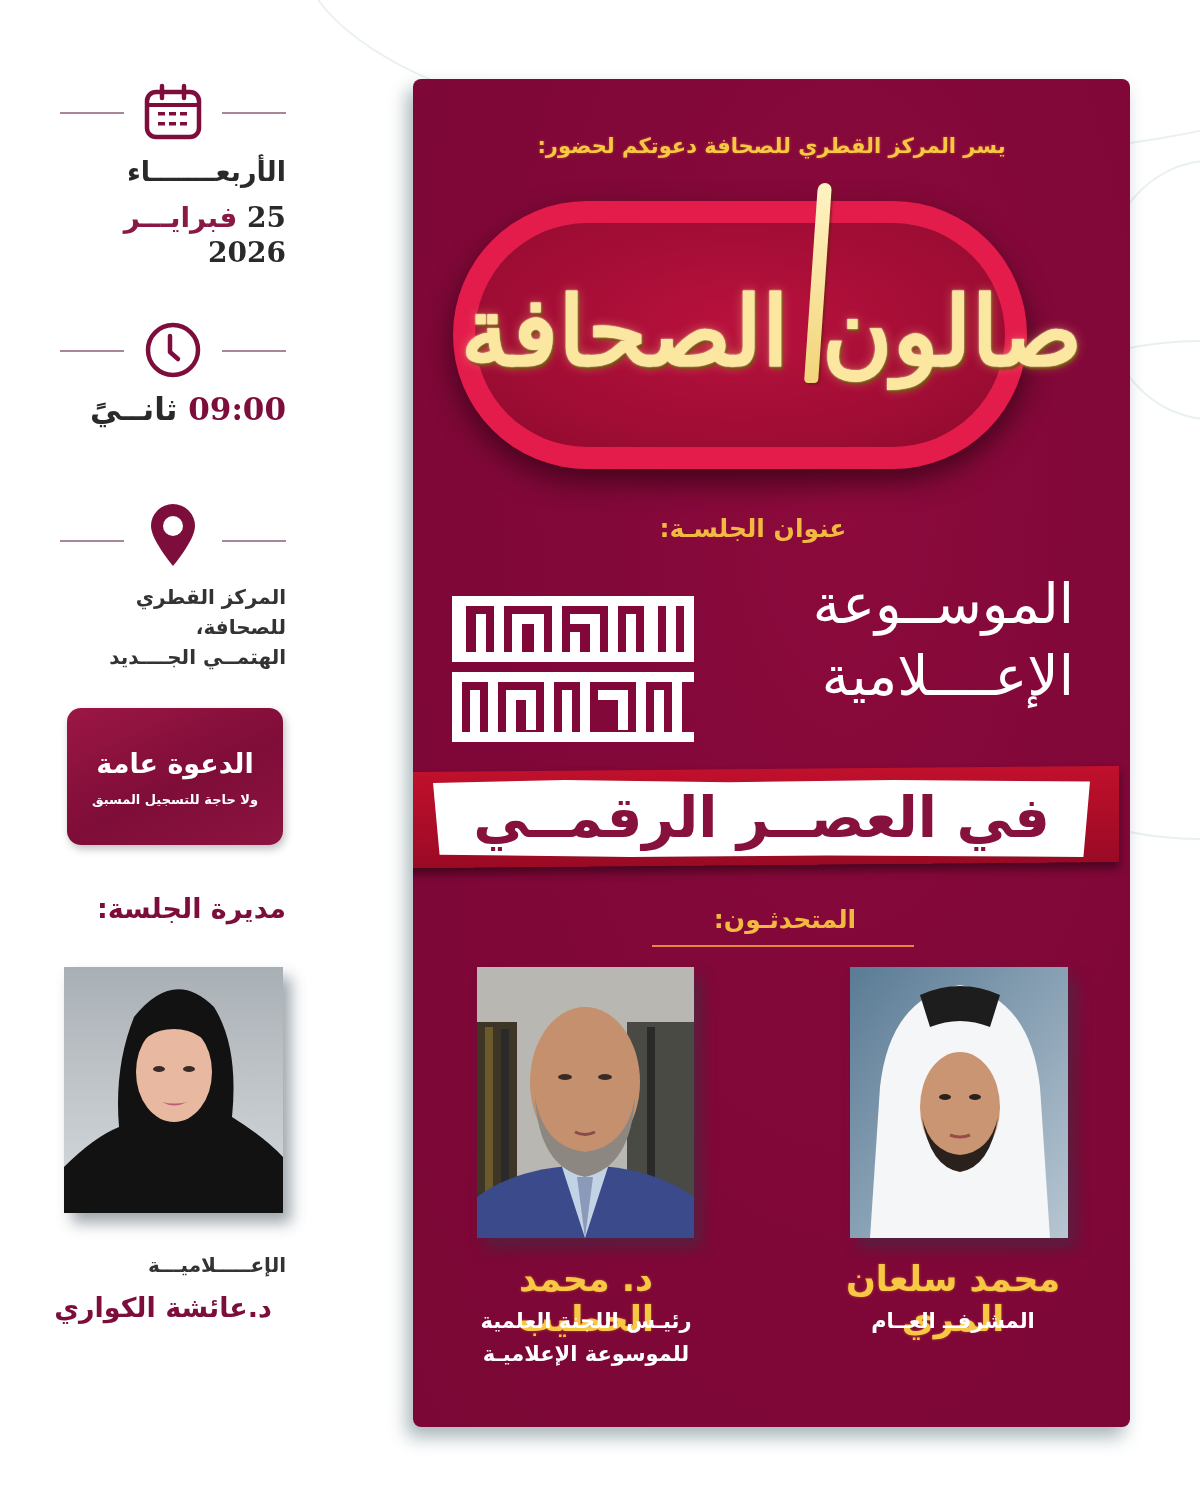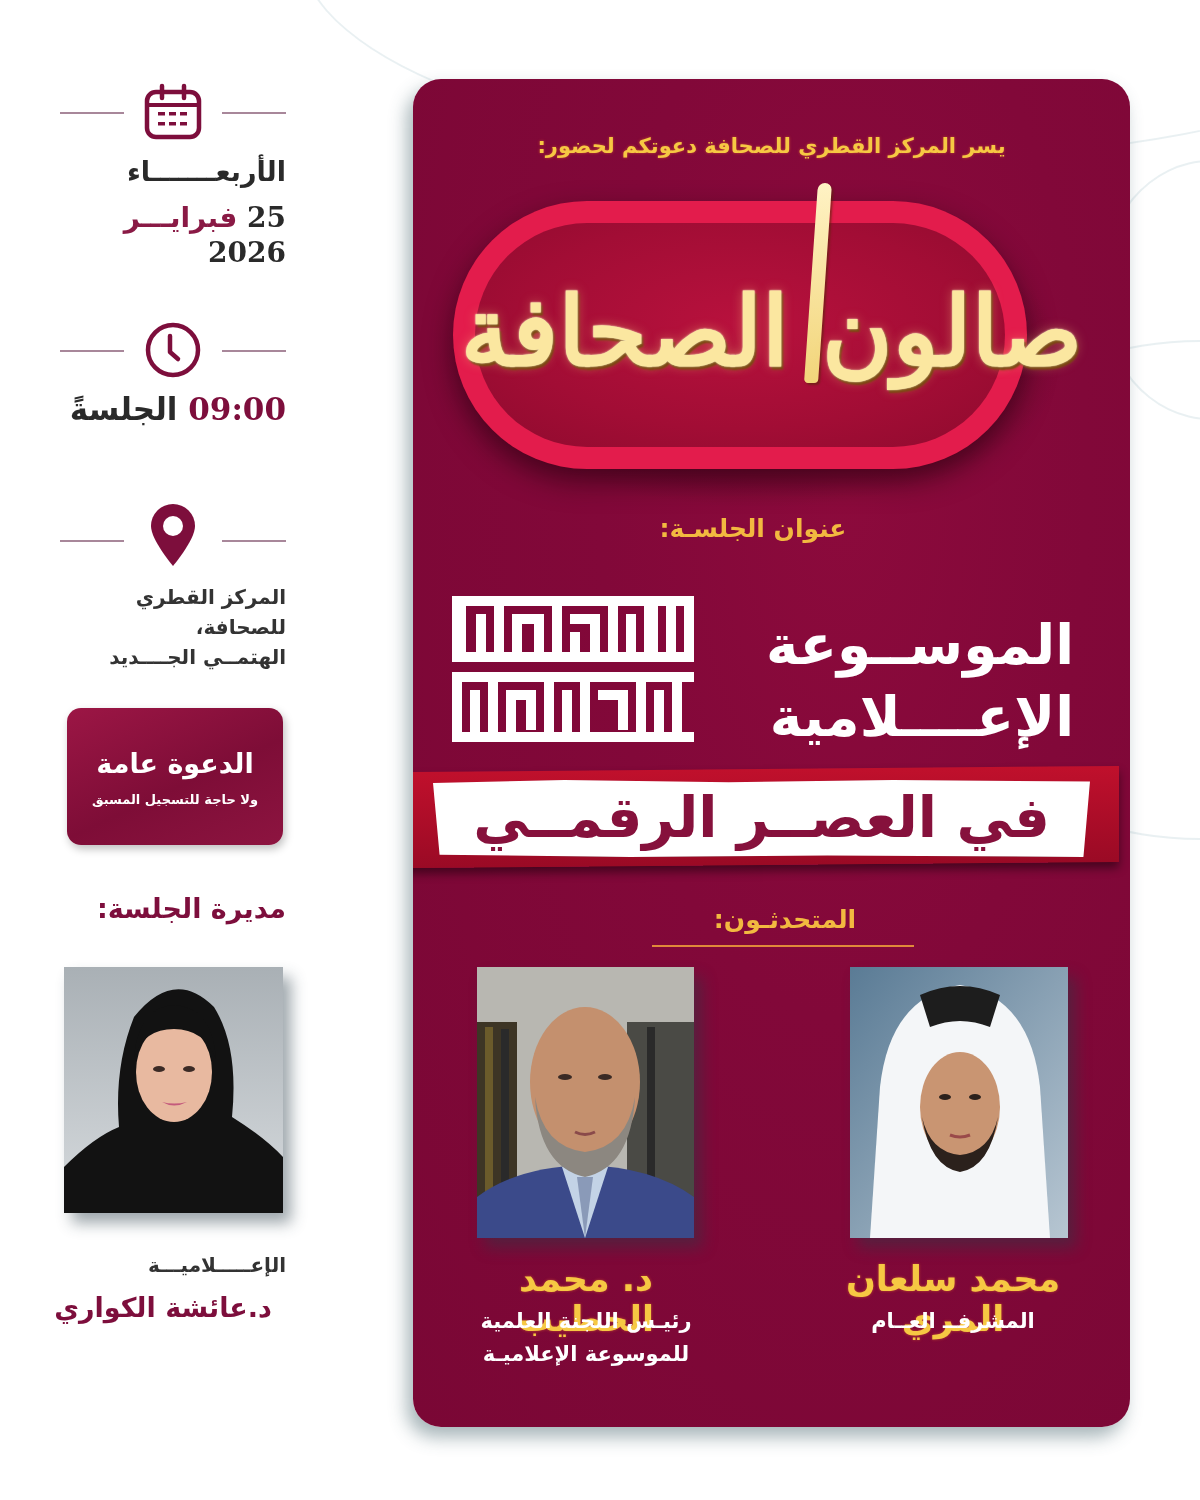--- a/index.html
+++ b/index.html
@@ -68,21 +68,21 @@
     font-size: 20px; font-weight: bold; color: #333; letter-spacing: 1px;
   }
   .mod-name {
     position: absolute; left: 40px; top: 1292px; width: 246px; text-align: center;
     font-size: 27px; font-weight: bold; color: #7d0e3c;
   }
 
   
   .panel {
     position: absolute; left: 413px; top: 79px; width: 717px; height: 1348px;
-    border-radius: 28px;
+    border-radius: 8px;
     background:
       radial-gradient(ellipse at 60% 30%, #8c0a3c 0%, #820839 40%, #7a0735 100%);
     box-shadow: -6px 10px 18px rgba(60,90,100,0.45);
     overflow: hidden;
   }
   .panel-inner { position: absolute; inset: 0; }
   .invite-line {
     position: absolute; top: 55px; left: 0; right: 0; text-align: center;
     direction: rtl; font-size: 21px; font-weight: bold;
     color: #f6c843; text-shadow: 0 0 3px rgba(255,140,40,0.5);
@@ -121,22 +121,22 @@
   }
 
   .session-label {
     position: absolute; top: 435px; left: 150px; width: 380px; text-align: center;
     direction: rtl; font-size: 25px; font-weight: bold; color: #f2b940;
   }
 
   
   .logo-block { position: absolute; left: 37px; top: 513px; width: 246px; height: 154px; }
   .enc-title {
-    position: absolute; right: 56px; top: 531px; width: 370px; text-align: right;
-    direction: rtl; font-size: 55px; font-weight: bold; color: #ffffff; line-height: 1.3;
+    position: absolute; right: 56px; top: 490px; width: 370px; text-align: right;
+    direction: rtl; font-size: 55px; font-weight: normal; color: #ffffff; line-height: 1.3;
   }
 
   
   .ribbon {
     position: absolute; left: -8px; top: 690px; width: 714px; height: 96px;
     background: linear-gradient(#c0102c, #9a0a25);
     transform: skewY(-0.5deg);
     box-shadow: 0 6px 10px rgba(0,0,0,0.45);
   }
   .banner {
@@ -217,21 +217,21 @@
       <svg width="60" height="58" viewBox="0 0 60 58">
         <circle cx="30" cy="29" r="25" fill="none" stroke="#7d0e3c" stroke-width="4.5"></circle>
         <polyline points="27,15 27,31 35,38" fill="none" stroke="#7d0e3c" stroke-width="4.5" stroke-linecap="round" stroke-linejoin="round"></polyline>
       </svg>
     </div>
     <div class="line r"></div>
   </div>
 
   <div class="info-text time">
     <span class="num">09:00</span>
-    <span class="per">الجلسةً</span>
+    <span class="per">ثانــيً</span>
   </div>
 
   <div class="icon-row" style="top:510px;">
     <div class="line l"></div>
     <div class="ico">
       <svg width="50" height="64" viewBox="0 0 50 64" style="margin-top:-8px;">
         <path d="M25 62 C 25 62 3 36 3 22 A 22 22 0 0 1 47 22 C 47 36 25 62 25 62 Z" fill="#7d0e3c"></path>
         <circle cx="25" cy="22" r="10" fill="#ffffff"></circle>
       </svg>
     </div>

